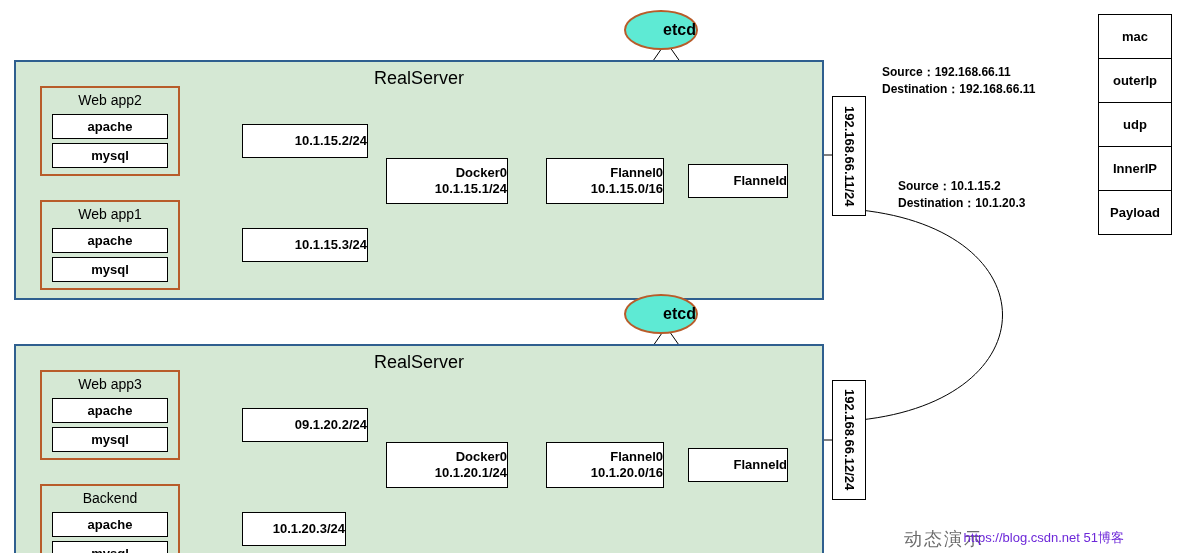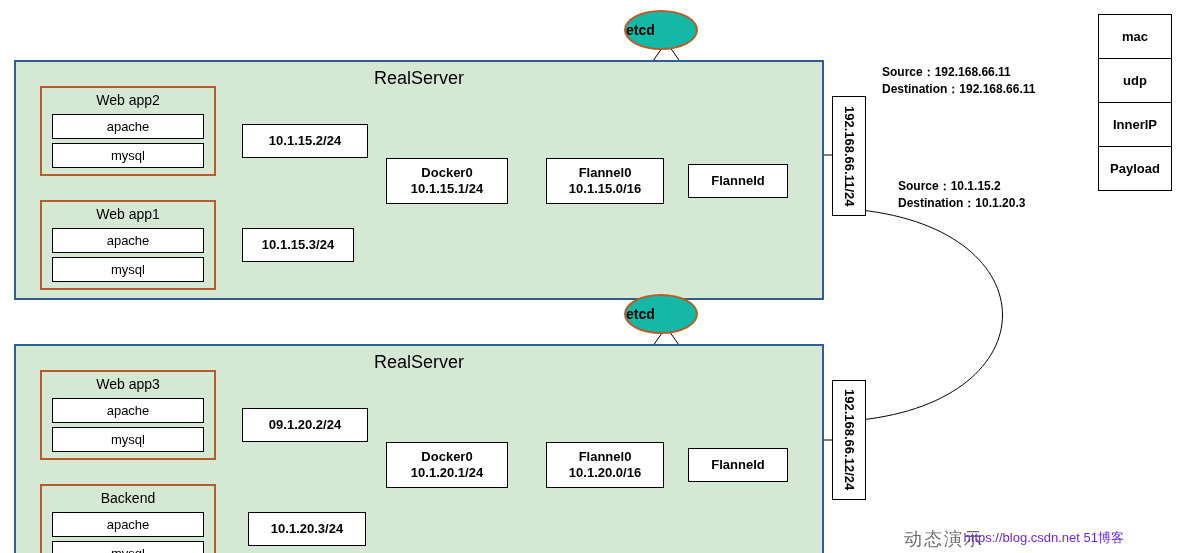--- a/index.html
+++ b/index.html
@@ -25,59 +25,59 @@
     position: absolute;
     top: 6px;
     left: 50%;
     transform: translateX(-50%);
     font-size: 18px;
   }
   .group {
     position: absolute;
     border: 2px solid #b85c2a;
     background: #fff0;
-    width: 176px;
+    width: 140px;
     height: 90px;
     text-align: center;
   }
   .group-title {
     padding: 4px 0 2px 0;
     font-size: 14px;
   }
   .pill {
     border: 1.5px solid #000;
     background: #fff;
     margin: 4px 10px;
     padding: 4px 0;
-    font-weight: normal;
+    font-weight: bold;
     font-size: 13px;
   }
   .box {
     position: absolute;
     border: 1.5px solid #000;
     background: #fff;
     text-align: center;
     display: flex;
     flex-direction: column;
     justify-content: center;
-    align-items: center;
+    align-items: flex-end;
     font-weight: bold;
     font-size: 13px;
     line-height: 1.25;
   }
   .ellipse {
     position: absolute;
     border: 2px solid #b85c2a;
-    background: #14b8a6;
+    background: #5eead4;
     border-radius: 50%;
     display: flex;
     align-items: center;
-    justify-content: flex-start;
-    font-weight: bold;
-    font-size: 14px;
+    justify-content: flex-end;
+    font-weight: bold;
+    font-size: 16px;
   }
   .nic {
     position: absolute;
     border: 1.5px solid #000;
     background: #fff;
     writing-mode: vertical-rl;
     text-orientation: mixed;
     display: flex;
     align-items: center;
     justify-content: center;
@@ -165,21 +165,21 @@
   </div>
   <div class="box" style="left:226px; top:62px; width:126px; height:34px;">
     <span>10.1.15.2/24</span>
   </div>
 
   <div class="group" style="left:24px; top:138px;">
     <div class="group-title">Web app1</div>
     <div class="pill">apache</div>
     <div class="pill">mysql</div>
   </div>
-  <div class="box" style="left:226px; top:166px; width:112px; height:34px;">
+  <div class="box" style="left:226px; top:166px; width:126px; height:34px;">
     <span>10.1.15.3/24</span>
   </div>
 
   <div class="box" style="left:370px; top:96px; width:122px; height:46px;">
     <span>Docker0</span>
     <span>10.1.15.1/24</span>
   </div>
   <div class="box" style="left:530px; top:96px; width:118px; height:46px;">
     <span>Flannel0</span>
     <span>10.1.15.0/16</span>
@@ -206,21 +206,21 @@
   </div>
   <div class="box" style="left:226px; top:62px; width:126px; height:34px;">
     <span>09.1.20.2/24</span>
   </div>
 
   <div class="group" style="left:24px; top:138px;">
     <div class="group-title">Backend</div>
     <div class="pill">apache</div>
     <div class="pill">mysql</div>
   </div>
-  <div class="box" style="left:232px; top:166px; width:118px; height:34px;">
+  <div class="box" style="left:226px; top:166px; width:104px; height:34px;">
     <span>10.1.20.3/24</span>
   </div>
 
   <div class="box" style="left:370px; top:96px; width:122px; height:46px;">
     <span>Docker0</span>
     <span>10.1.20.1/24</span>
   </div>
   <div class="box" style="left:530px; top:96px; width:118px; height:46px;">
     <span>Flannel0</span>
     <span>10.1.20.0/16</span>
@@ -241,20 +241,21 @@
   <span>Source：</span><span>192.168.66.11</span><br>
   <span>Destination：</span><span>192.168.66.11</span>
 </div>
 <div class="note" style="left:898px; top:178px;">
   <span>Source：</span><span>10.1.15.2</span><br>
   <span>Destination：</span><span>10.1.20.3</span>
 </div>
 
 <div class="stack">
   <div class="cell">mac</div>
+  <div class="cell">outerIp</div>
   <div class="cell">udp</div>
   <div class="cell">InnerIP</div>
   <div class="cell">Payload</div>
 </div>
 
 <div class="watermark2">动态演示</div>
 <div class="watermark">
   <span>https://blog.csdn.net</span><span style="color:#999">&nbsp;</span><span>51博客</span>
 </div>
 

